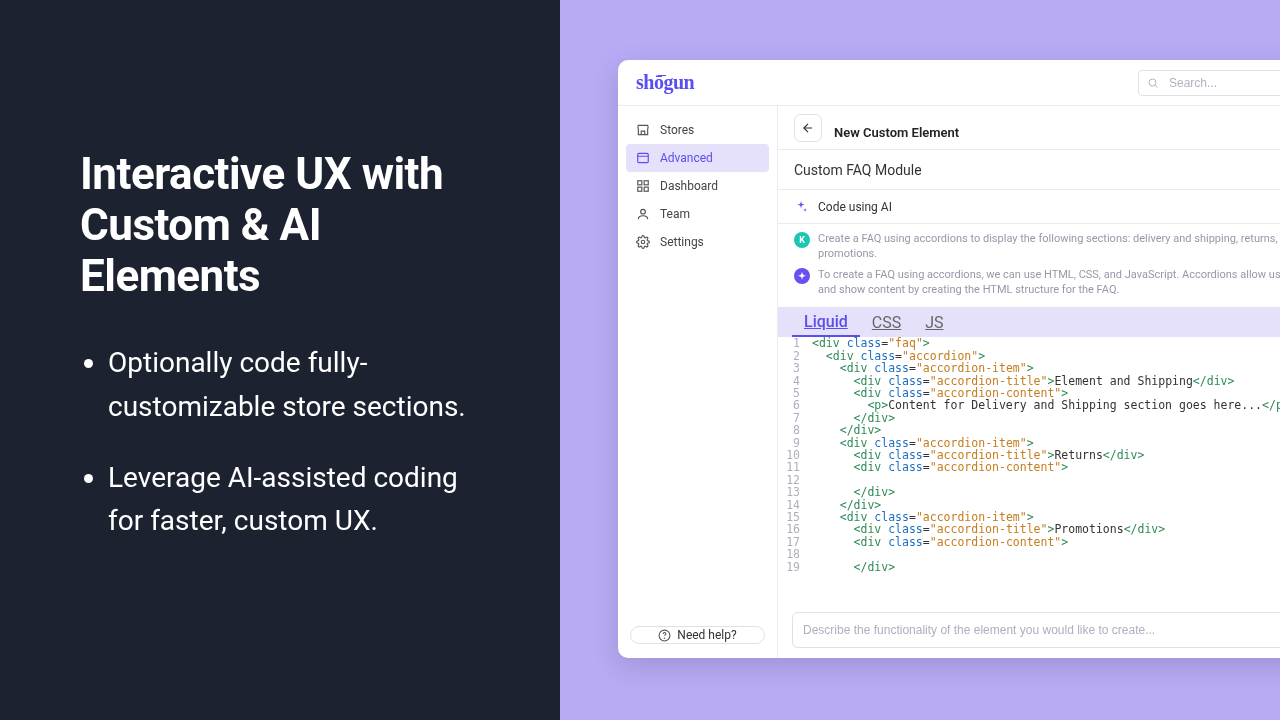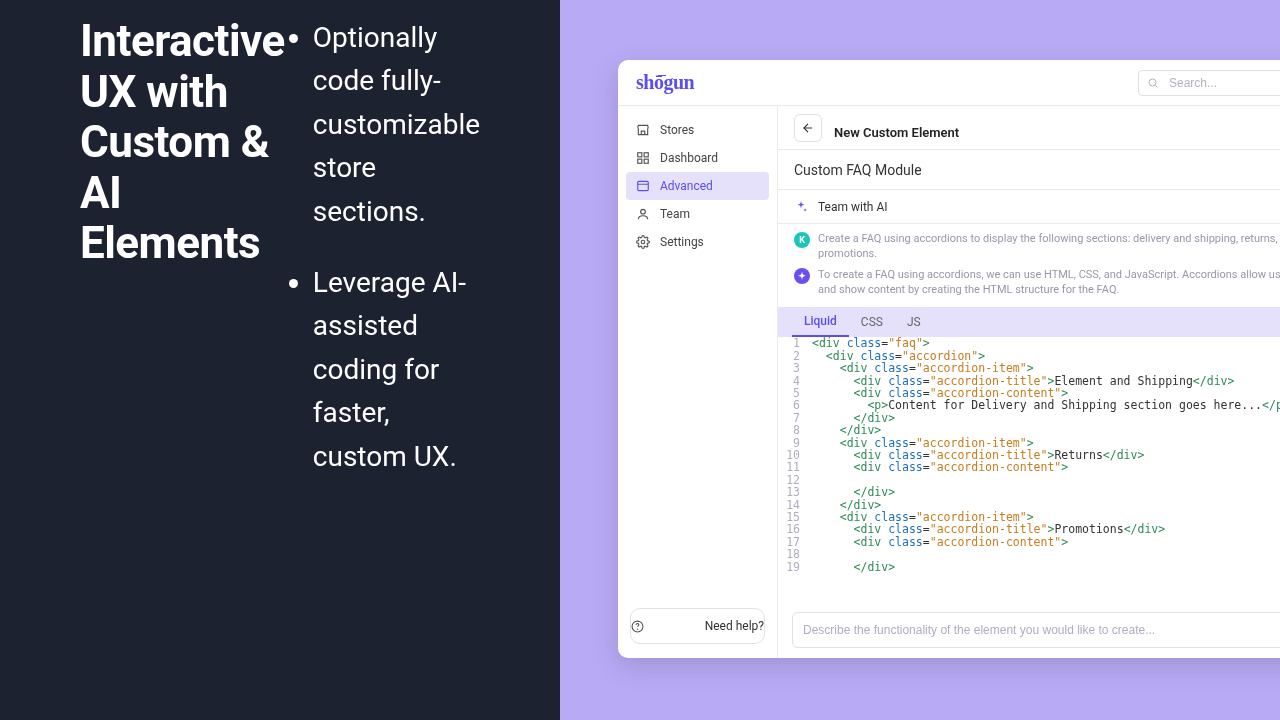--- a/index.html
+++ b/index.html
@@ -1,54 +1,54 @@
 <!DOCTYPE html>
 <html><head>
 <meta charset="utf-8">
 <style>
 * { margin: 0; padding: 0; box-sizing: border-box; }
 body { font-family: -apple-system, BlinkMacSystemFont, "Segoe UI", Roboto, sans-serif; width: 1280px; height: 720px; overflow: hidden; display: flex; }
-.left-panel { width: 560px; height: 720px; background: #1c2230; display: flex; justify-content: center; padding: 16px 80px; color: #fff; }
+.left-panel { width: 560px; height: 720px; background: #1c2230; display: flex; flex-direction: column; justify-content: center; padding: 8px 80px; color: #fff; }
 .left-panel h1 { font-size: 44px; font-weight: 700; line-height: 1.15; margin-bottom: 40px; letter-spacing: -0.5px; }
 .left-panel ul { list-style: disc; padding-left: 28px; }
 .left-panel li { font-size: 28px; line-height: 1.55; margin-bottom: 28px; }
 .right-panel { width: 720px; height: 720px; background: #b8aaf5; position: relative; overflow: hidden; }
 .app-window { position: absolute; left: 58px; top: 60px; width: 720px; height: 598px; background: #fff; border-radius: 10px; box-shadow: 0 8px 28px rgba(0,0,0,0.14); display: flex; flex-direction: column; overflow: hidden; }
 .app-header { height: 46px; border-bottom: 1px solid #eceaf0; display: flex; align-items: center; padding: 0 18px; justify-content: space-between; }
 .logo { font-size: 20px; font-weight: 700; color: #5b4ef0; letter-spacing: -0.5px; position: relative; font-family: Liberation Serif, serif; }
 .logo::after { content: ""; position: absolute; left: 22px; right: 28px; top: 4px; height: 1px; background: #5b4ef0; }
 .search-box { width: 182px; height: 26px; border: 1px solid #e2dfe8; border-radius: 4px; display: flex; align-items: center; padding: 0 8px; color: #9a96a8; font-size: 12px; background:#fff;}
 .search-box svg { margin-right: 10px; flex-shrink:0;}
 .search-box input { border: none; outline: none; font-size: 12px; width: 100%; color:#333; }
 .search-box input::placeholder { color: #b5b2c0; }
 .app-body { flex: 1; display: flex; overflow: hidden; }
 .sidebar { width: 160px; border-right: 1px solid #eceaf0; display: flex; flex-direction: column; padding: 10px 8px; }
 .nav-item { display: flex; align-items: center; height: 28px; padding: 0 10px; border-radius: 4px; font-size: 12px; color: #444; cursor: pointer; margin-bottom: 0; }
 .nav-item svg { margin-right: 10px; flex-shrink:0;}
 .nav-item.active { background: #e5e1fb; color: #5b4ef0; }
 .sidebar-spacer { flex: 1; }
-.help-btn { margin: 0 4px 4px 4px; height: 36px; border: 1px solid #e2dfe8; border-radius: 10px; display: flex; align-items: center; justify-content: space-between; font-size: 12px; color: #333; cursor: pointer; }
+.help-btn { margin: 0 4px 4px 4px; height: 18px; border: 1px solid #e2dfe8; border-radius: 10px; display: flex; align-items: center; justify-content: center; font-size: 12px; color: #333; cursor: pointer; }
 .help-btn svg { margin-right: 6px; }
 .main { flex: 1; display: flex; flex-direction: column; overflow: hidden; }
 .main-header { height: 44px; display: flex; align-items: center; padding: 0 16px; border-bottom: 1px solid #eceaf0; }
 .back-btn { width: 28px; height: 28px; border: 1px solid #e2dfe8; border-radius: 6px; display: flex; align-items: center; justify-content: center; margin-right: 12px; cursor: pointer; }
 .main-title { font-size: 13px; font-weight: 600; color: #222; margin-top: 10px; }
 .name-row { height: 40px; display: flex; align-items: center; padding: 0 16px; border-bottom: 1px solid #eceaf0; }
 .name-row span { font-size: 14px; color: #333; flex: 1; }
 .ai-row { height: 34px; display: flex; align-items: center; padding: 0 16px; border-bottom: 1px solid #eceaf0; font-size: 12px; color: #333; }
 .ai-row svg { margin-right: 10px; }
 .chat { padding: 8px 16px 4px 16px; font-size: 11px; }
 .chat-row { display: flex; margin-bottom: 6px; }
 .avatar { width: 16px; height: 16px; border-radius: 50%; flex-shrink: 0; margin-right: 8px; display: flex; align-items: center; justify-content: center; font-size: 9px; font-weight: 700; color: #fff; }
 .avatar.user { background: #1bc6b4; }
 .avatar.ai { background: #6b4ef0; }
 .avatar.ai::before { content:"✦"; font-size:9px;}
 .chat-text { color: #9a96a8; line-height: 1.35; }
 .code-tabs { background: #e5e1fb; display: flex; padding: 0 14px; height: 30px;}
-.code-tab { padding: 0 12px; font-size: 12px; color: #666; display:flex; align-items:center; cursor: pointer;}
+.code-tab { padding: 0 12px; font-size: 16px; color: #666; display:flex; align-items:center; cursor: pointer; text-decoration: underline;}
 .code-tab.active { color: #5b4ef0; border-bottom: 2px solid #5b4ef0; font-weight: 500; }
 .code-area { flex: 1; overflow: hidden; background:#fff; }
 .code-line { display:flex; font-family: "Menlo", "Consolas", monospace; font-size: 11.5px; line-height: 1.08; }
 .line-no { width: 34px; text-align: right; color: #b0adc0; padding-right: 12px; flex-shrink: 0; user-select:none;}
 .code-content { white-space: pre; }
 .t-green{color:#2e8b57;} .t-blue{color:#1e6fbf;} .t-orange{color:#c57d1e;} .t-black{color:#333;}
 .prompt-bar { height: 36px; margin: 8px 14px 10px 14px; border: 1px solid #e2dfe8; border-radius: 6px; display: flex; align-items: center; padding: 0 10px; font-size: 12px; }
 .prompt-bar input { border:none; outline:none; width:100%; font-size:12px;}
 .prompt-bar input::placeholder { color: #b0adc0; }
 </style>
@@ -78,35 +78,35 @@
     </div>
 
     <div class="app-body">
       <div class="sidebar">
         <div class="nav-item">
           <svg width="14" height="14" viewBox="0 0 24 24" fill="none" stroke="#555" stroke-width="2">
               <path d="M3 9l1-5h16l1 5M4 9v11h16V9M9 21v-7h6v7"></path>
             </svg>
           <span>Stores</span>
         </div>
+        <div class="nav-item active">
+          <svg width="14" height="14" viewBox="0 0 24 24" fill="none" stroke="#5b4ef0" stroke-width="2">
+              <rect x="3" y="4" width="18" height="16" rx="2"></rect>
+              <line x1="3" y1="9" x2="21" y2="9"></line>
+            </svg>
+          <span>Advanced</span>
+        </div>
         <div class="nav-item">
           <svg width="14" height="14" viewBox="0 0 24 24" fill="none" stroke="#555" stroke-width="2">
               <rect x="3" y="3" width="7" height="7"></rect>
               <rect x="14" y="3" width="7" height="7"></rect>
               <rect x="3" y="14" width="7" height="7"></rect>
               <rect x="14" y="14" width="7" height="7"></rect>
             </svg>
           <span>Dashboard</span>
-        </div>
-        <div class="nav-item active">
-          <svg width="14" height="14" viewBox="0 0 24 24" fill="none" stroke="#5b4ef0" stroke-width="2">
-              <rect x="3" y="4" width="18" height="16" rx="2"></rect>
-              <line x1="3" y1="9" x2="21" y2="9"></line>
-            </svg>
-          <span>Advanced</span>
         </div>
         <div class="nav-item">
           <svg width="14" height="14" viewBox="0 0 24 24" fill="none" stroke="#555" stroke-width="2">
               <circle cx="12" cy="8" r="4"></circle>
               <path d="M4 21c0-4 4-6 8-6s8 2 8 6"></path>
             </svg>
           <span>Team</span>
         </div>
         <div class="nav-item">
           <svg width="14" height="14" viewBox="0 0 24 24" fill="none" stroke="#555" stroke-width="2">
@@ -140,21 +140,21 @@
         <div class="name-row">
           <span>Custom FAQ Module</span>
 
         </div>
 
         <div class="ai-row">
           <svg width="14" height="14" viewBox="0 0 24 24" fill="#6b4ef0">
               <path d="M12 2l1.5 4.5L18 8l-4.5 1.5L12 14l-1.5-4.5L6 8l4.5-1.5z"></path>
               <path d="M19 14l.8 2.2L22 17l-2.2.8L19 20l-.8-2.2L16 17l2.2-.8z"></path>
             </svg>
-          <span>Team with AI</span>
+          <span>Code using AI</span>
         </div>
 
         <div class="chat">
           <div class="chat-row">
             <div class="avatar user">K</div>
             <div class="chat-text">Create a FAQ using accordions to display the following sections: delivery and shipping, returns, promotions.</div>
           </div>
           <div class="chat-row">
             <div class="avatar ai"></div>
             <div class="chat-text">To create a FAQ using accordions, we can use HTML, CSS, and JavaScript. Accordions allow us to hide and show content by creating the HTML structure for the FAQ.</div>

